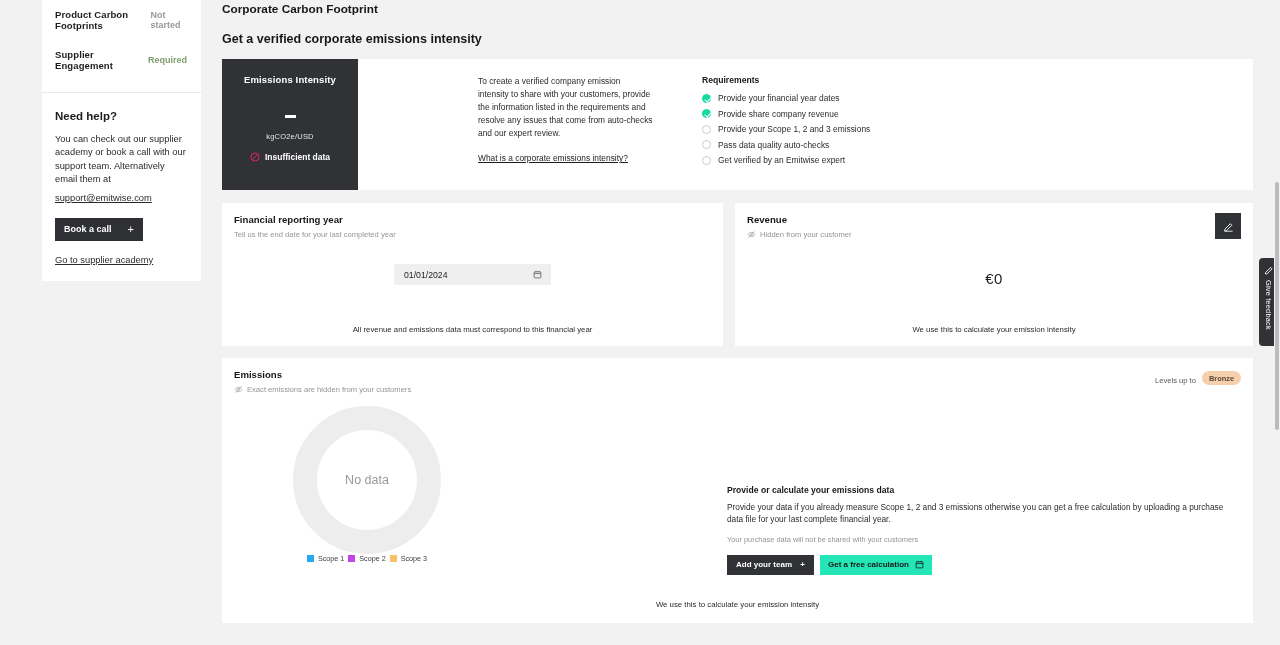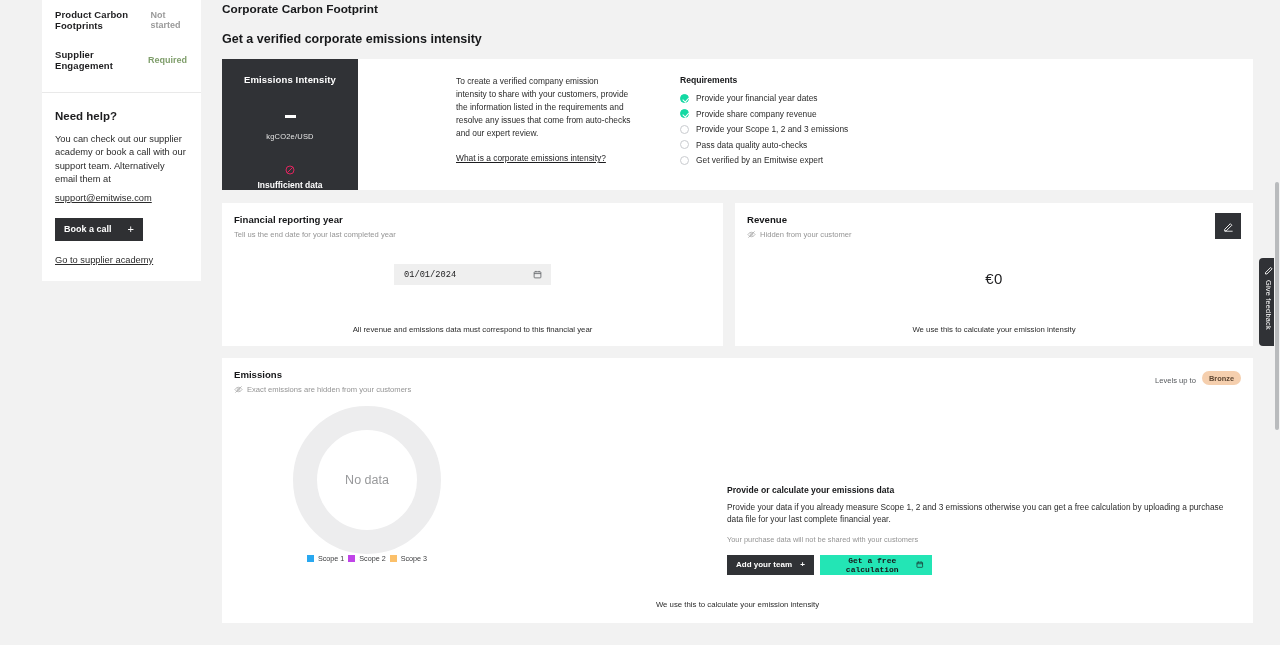--- a/index.html
+++ b/index.html
@@ -49,27 +49,27 @@
   .hero { display:flex; margin: 13px 21px 0 21px; background:#fff; min-height: 131px; gap: 20px; }
   .hero-dark {
     width: 136px; background:#303236; color:#fff;
     display:flex; flex-direction:column; align-items:center;
     padding-top: 15px;
   }
   .hero-dark-title { font-size: 9.5px; font-weight: bold; letter-spacing:.15px; }
   .hero-dash { margin-top: 30px; width: 11px; height: 2.5px; background:#fff; }
   .hero-unit { margin-top: 14px; font-size: 7.5px; color:#e4e4e4; letter-spacing:.2px; }
   .hero-insufficient {
-    margin-top: 24px; display:flex; align-items:center; gap:5px;
-    font-size: 8.5px; font-weight: bold; color:#fff;flex-direction:column;
+    margin-top: 11px; display:flex; align-items:center; gap:5px;
+    font-size: 8.5px; font-weight: bold; color:#fff;
   }
   .ban-icon { width:10px; height:10px; }
 
   .hero-body { flex:1; display:flex; padding: 16px 0 0 0; }
-  .hero-desc { width: 175px; margin-left: 78px; }
+  .hero-desc { width: 175px; margin-left: 100px; }
   .hero-desc p { font-size: 8.4px; line-height: 1.55; color:#2b2b2b; }
   .hero-link { display:inline-block; margin-top: 13px; font-size:8.4px; color:#1d1d1f; text-decoration: underline; }
 
   .reqs { margin-left: 49px; }
   .reqs-title { font-size: 8.6px; font-weight:bold; color:#17181a; margin-bottom: 8px; }
   .req-row { display:flex; align-items:center; gap:7px; margin-bottom: 5.5px; }
   .req-text { font-size: 8.4px; color:#2b2b2b; }
   .req-dot { width: 9px; height: 9px; border-radius:50%; border:1px solid #c9cbcf; background:#fff; flex:none; }
   .req-dot.done { background:#13d9a3; border-color:#13d9a3; position:relative; }
   .req-dot.done:after {
@@ -81,21 +81,21 @@
   
   .mid-row { display:flex; gap:12px; margin: 13px 21px 0 21px; }
   .card { background:#fff; position:relative; }
   .card-fy { width: 501px; height: 143px; }
   .card-rev { flex:1; height: 143px; }
   .card-title { font-size: 9.6px; font-weight:bold; color:#17181a; padding: 11px 0 0 12px; }
   .card-sub { font-size: 7.6px; color:#949494; padding: 5px 0 0 12px; }
   .card-sub.with-icon { display:flex; align-items:center; gap:4px; }
   .eye-slash { width:9px; height:9px; flex:none; }
 
-  .date-wrap { display:flex; justify-content:center; margin-top: 25px; font-family: Liberation Mono, monospace; }
+  .date-wrap { display:flex; justify-content:center; margin-top: 25px; }
   .date-input {
     width: 157px; height: 21px; background:#efefef; border:none;
     display:flex; align-items:center; justify-content:space-between;
     padding: 0 9px 0 10px; cursor:pointer;
   }
   .date-value { font-size: 8.7px; color:#1d1d1f; }
   .cal-icon { width:9px; height:9px; }
 
   .card-foot {
     position:absolute; bottom: 12px; left:0; right:0; text-align:center;
@@ -138,21 +138,21 @@
   .em-r-note { font-size: 7.4px; color:#949494; margin-top: 9px; }
   .em-btns { display:flex; gap:6px; margin-top: 11px; }
   .btn-dark {
     width: 87px; height: 20px; background:#303236; color:#fff; border:none;
     display:flex; align-items:center; justify-content:space-between; padding: 0 9px;
     font-size: 8px; font-weight:600; cursor:pointer; font-family:"Liberation Sans", sans-serif;
   }
   .btn-teal {
     width: 112px; height: 20px; background:#23e5b5; color:#17181a; border:none;
     display:flex; align-items:center; justify-content:space-between; padding: 0 8px;
-    font-size: 8px; font-weight:600; cursor:pointer; font-family:Liberation Mono, monospace;
+    font-size: 8px; font-weight:600; cursor:pointer; font-family:Liberation Sans, sans-serif;
   }
   .em-foot { position:absolute; bottom: 14px; left:0; right:0; text-align:center; font-size:7.8px; color:#2b2b2b; }
 
   
   .feedback-tab {
     position:absolute; right: 2px; top: 258px; width: 19px; height: 88px;
     background:#303236; border-radius: 4px 0 0 4px; cursor:pointer;
     display:flex; flex-direction:column; align-items:center; padding-top:7px; gap:5px;
   }
   .fb-text {

